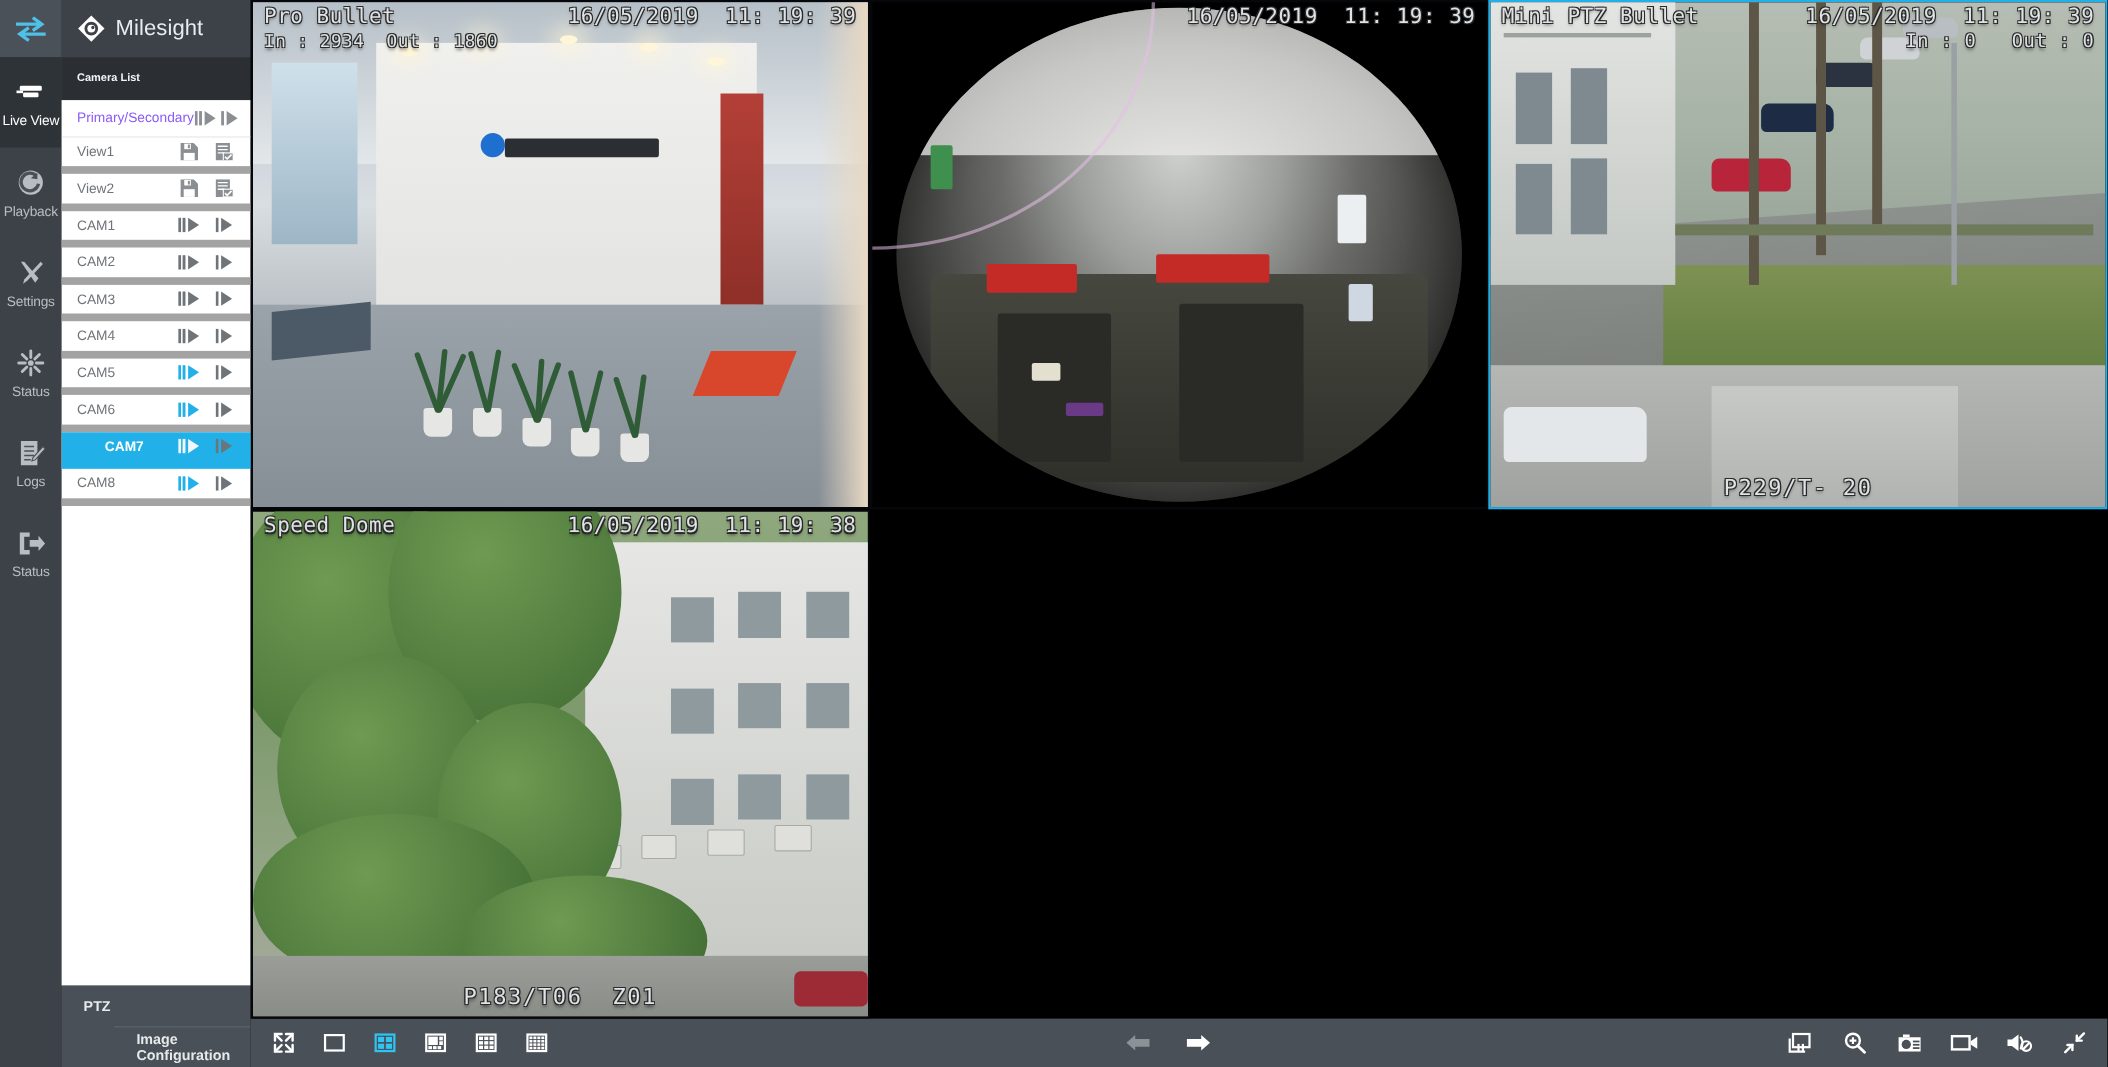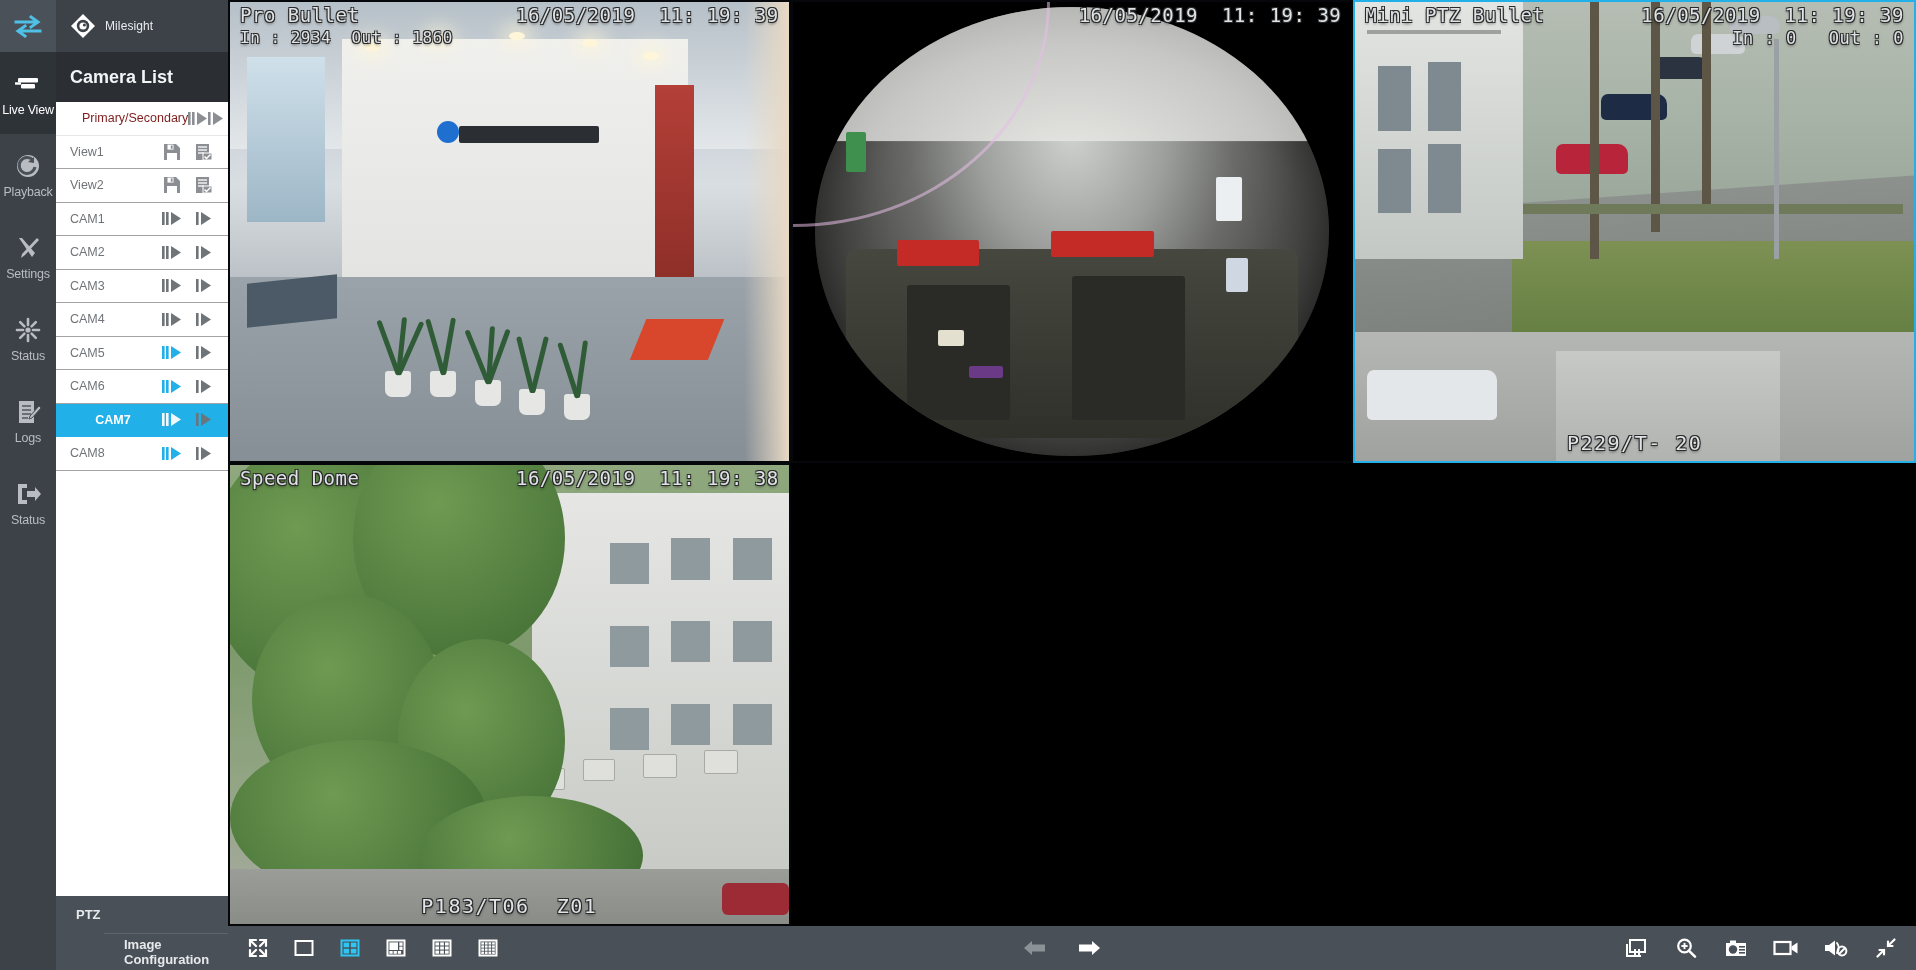--- a/index.html
+++ b/index.html
@@ -53,54 +53,54 @@
     background: #4a5057;
     display: flex; flex-direction: column;
   }
   .brand {
     height: 52px;
     background: #3c4248;
     display: flex; align-items: center; gap: 9px;
     padding-left: 14px;
   }
   .brand-text {
-    color: #e9ecef; font-size: 12px; font-weight: 400;
+    color: #e9ecef; font-size: 20px; font-weight: 400;
     letter-spacing: 0.1px;
   }
   .list-header {
-    height: 50px;
+    height: 39px;
     background: #2b2f33;
     color: #f2f4f6;
     display: flex; align-items: center;
     padding-left: 14px;
-    font-size: 18px; font-weight: bold;
+    font-size: 10px; font-weight: bold;
   }
   .cam-list {
     background: #ffffff;
     flex: 1 1 auto;
     overflow: hidden;
   }
   .cam-row {
     height: 33.5px;
     display: flex; align-items: center;
     padding: 0 8px 0 14px;
-    border-bottom: 1px solid #a3a3a3;
+    border-bottom: 7px solid #a3a3a3;
     cursor: pointer;
     position: relative;
   }
   .cam-row:first-child { border-bottom: 1px solid #e4e6e8; }
   .cam-row.selected { background: #22b0e8; border-bottom-color: #22b0e8; text-align: center; }
   .cam-name {
     flex: 1 1 auto;
     font-size: 12.5px;
     color: #707478;
     white-space: nowrap;
   }
   .cam-row.selected .cam-name { color: #ffffff; font-weight: bold; }
-  .cam-row.header-row .cam-name { color: #7f1d1d; margin-left: 12px; }
+  .cam-row.header-row .cam-name { color: #8b5cf6; }
   .cam-ico {
     width: 32px;
     display: flex; align-items: center; justify-content: center;
     cursor: pointer;
   }
   .cam-ico svg { display: block; }
 
   .list-footer { background: #4a5057; }
   .footer-row {
     height: 37px;

